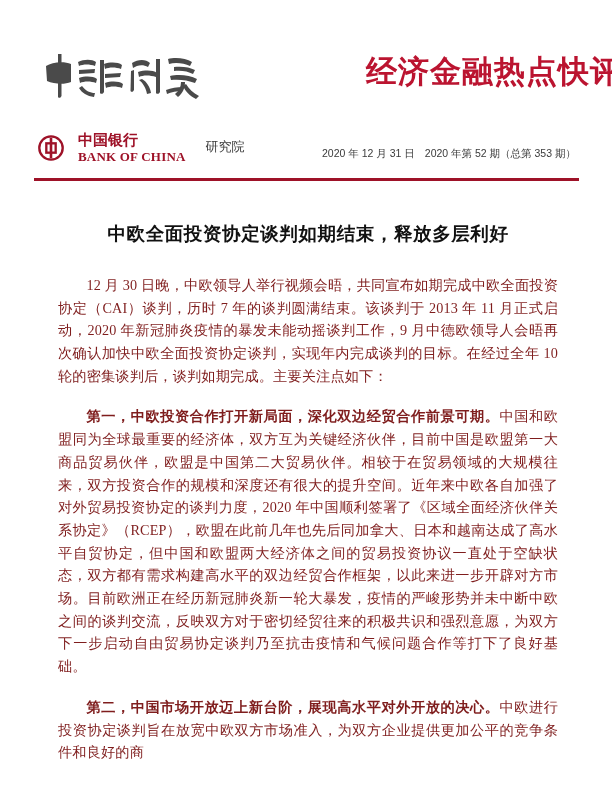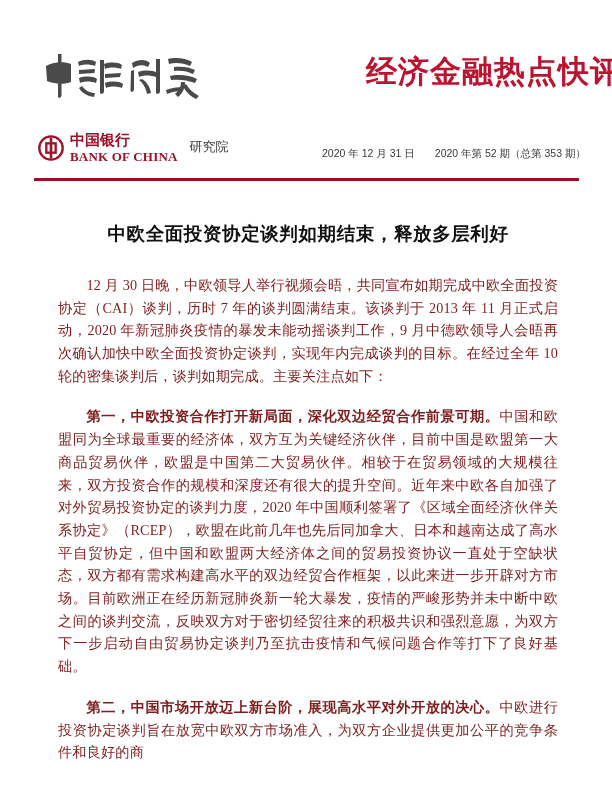--- a/index.html
+++ b/index.html
@@ -54,21 +54,21 @@
     position: absolute;
     left: 0; top: 133px;
     width: 612px;
     height: 44px;
   }
   .boc-block {
     position: absolute;
     left: 38px; top: 0px;
     display: flex;
     align-items: flex-end;
-    gap: 6px;
+    gap: 14px;
   }
   .boc-emblem { width: 26px; height: 26px; display:block; margin-bottom: 2px;}
   .boc-words {
     display: flex;
     flex-direction: column;
     line-height: 1;
   }
   .boc-cn {
     font-family: "Liberation Serif", "DejaVu Serif", serif;
     font-size: 15px;
@@ -92,21 +92,21 @@
     margin-bottom: 7px;
   }
   .issue-line {
     position: absolute;
     left: 322px; top: 14px;
     font-family: "Liberation Sans", "DejaVu Sans", sans-serif;
     font-size: 10.5px;
     color: #3a3a3a;
     white-space: nowrap;
     display: flex;
-    gap: 20px;
+    gap: 10px;
   }
   .rule {
     position: absolute;
     left: 34px; top: 178px;
     width: 545px;
     height: 3px;
     background: #9e1228;
   }
 
   

